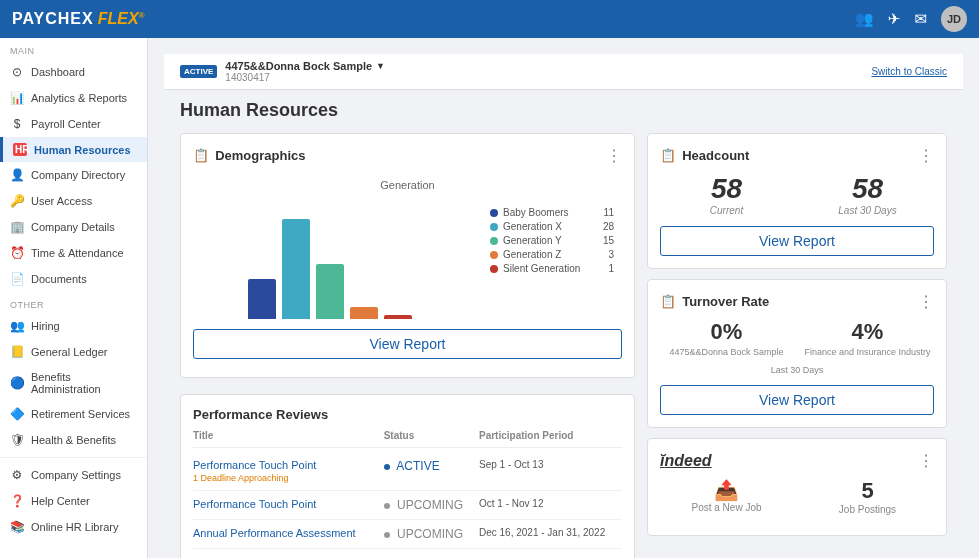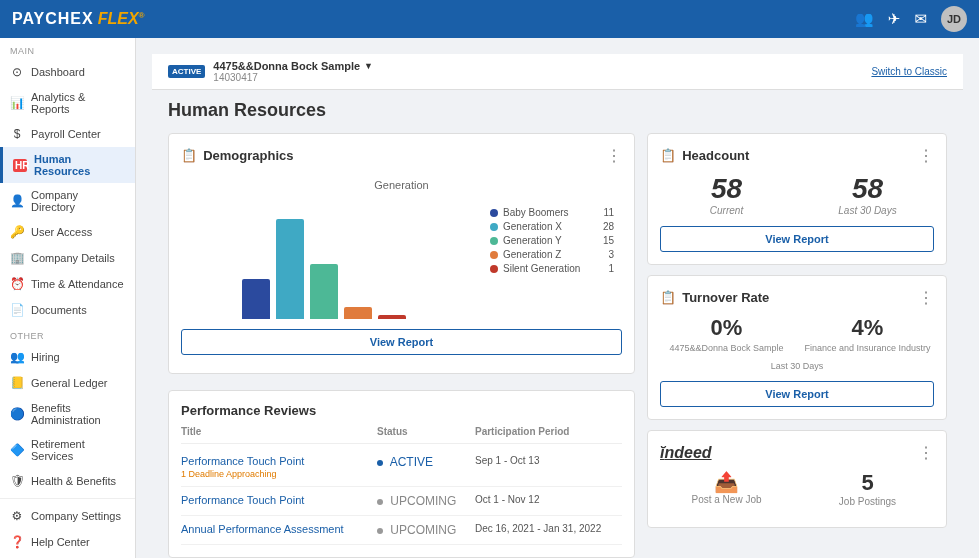--- a/index.html
+++ b/index.html
@@ -19,21 +19,21 @@
     .logo-flex { color: #f0a500; font-style: italic; font-weight: bold; font-size: 16px; }
     .top-nav-icons { display: flex; align-items: center; gap: 14px; }
     .top-nav-icon { color: #fff; font-size: 15px; cursor: pointer; }
     .top-nav-avatar { width: 26px; height: 26px; background: #c0c0c0; border-radius: 50%; display: flex; align-items: center; justify-content: center; color: #333; font-size: 11px; font-weight: bold; }
 
     
     .main-layout { display: flex; flex: 1; overflow: hidden; }
 
     
     .sidebar {
-      width: 136px;
+      width: 148px;
       background: #fff;
       border-right: 1px solid #ddd;
       overflow-y: auto;
       flex-shrink: 0;
     }
     .sidebar-section-label {
       font-size: 9px;
       color: #999;
       text-transform: uppercase;
       padding: 8px 10px 3px;
@@ -115,24 +115,23 @@
     .legend-item { display: flex; align-items: center; justify-content: space-between; font-size: 10px; color: #555; margin-bottom: 3px; }
     .legend-left { display: flex; align-items: center; gap: 5px; }
     .legend-dot { width: 8px; height: 8px; border-radius: 50%; flex-shrink: 0; }
     .view-report-btn {
       display: block;
       text-align: center;
       margin-top: 10px;
       padding: 6px;
       border: 1px solid #1a5fa8;
       color: #1a5fa8;
-      font-size: 11px;
+      font-size: 14px;
       cursor: pointer;
       border-radius: 3px;
-      font-weight: bold;
     }
 
     
     .right-col { display: flex; flex-direction: column; gap: 10px; }
 
     
     .headcount-grid { display: grid; grid-template-columns: 1fr 1fr; gap: 8px; margin: 8px 0; text-align: center; font-style: italic; }
     .headcount-value { font-size: 28px; font-weight: bold; color: #333; }
     .headcount-label { font-size: 10px; color: #888; }
 

